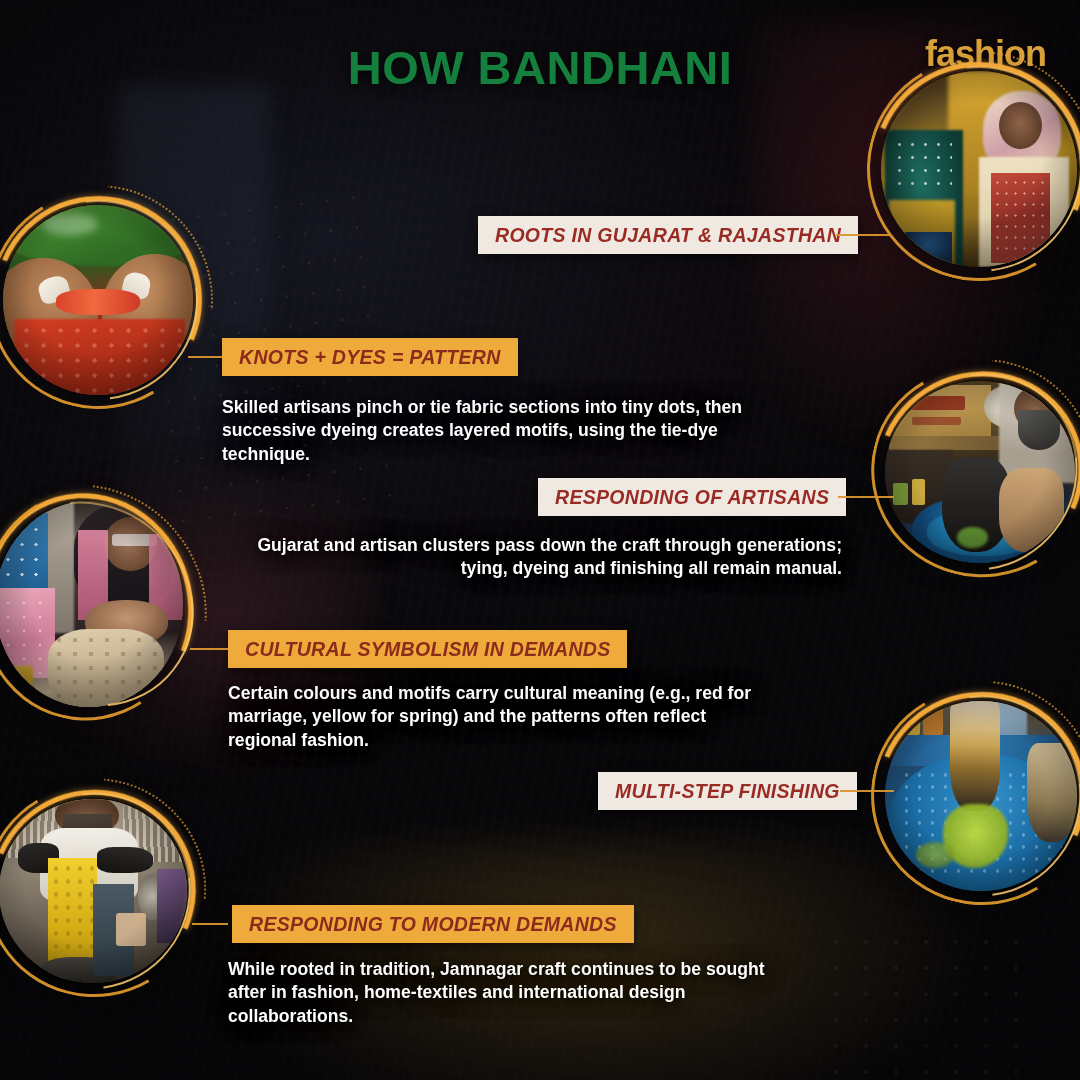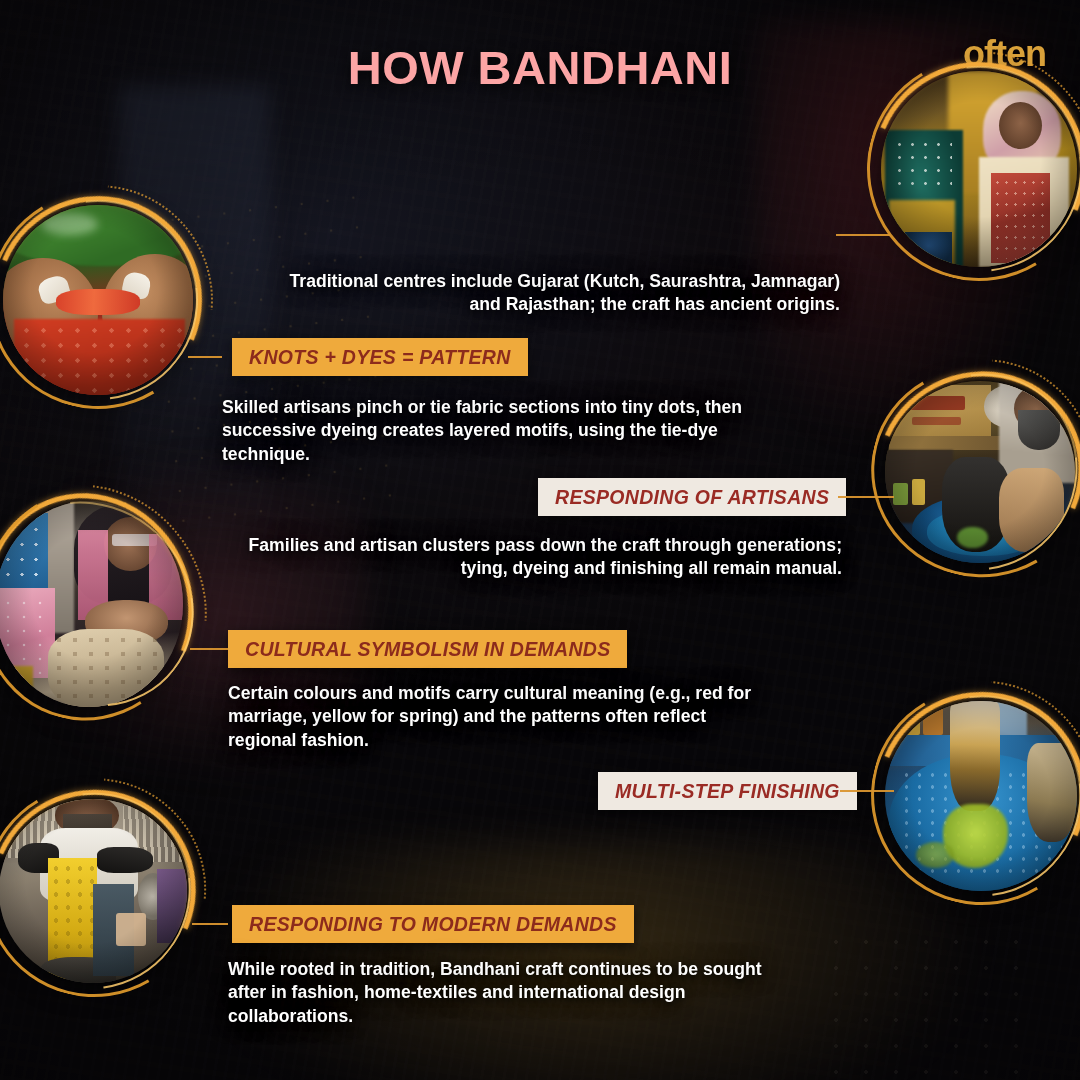--- a/index.html
+++ b/index.html
@@ -49,21 +49,21 @@
   .bg-vig { position:absolute; inset:0;
     background:radial-gradient(ellipse 85% 78% at 50% 48%, rgba(0,0,0,0) 40%, rgba(0,0,0,.5) 100%); }
   .bg-dim { position:absolute; inset:0; background:rgba(10,8,9,.3); }
 
   
   #content { position:absolute; inset:0; z-index:40; }
 
   
   .title {
     position:absolute; left:0; width:1080px; text-align:center;
-    color:#fca5a5;
+    color:#15803d;
     font-weight:bold; font-size:47px; line-height:1.18;
     letter-spacing:.5px;
     text-shadow:0 3px 14px rgba(0,0,0,.85);
   }
   .title .l1 { display:block; }
   .title .l2 { display:block; }
 
   
   .logo { position:absolute; right:34px; top:36px; text-align:right; }
   .logo-word {
@@ -147,21 +147,21 @@
   <div class="bg-dim"></div>
 </div>
 
 <div id="content">
 
   <div class="title" style="top:40px;">
     <span class="l1">HOW BANDHANI</span>
   </div>
 
   <div class="logo">
-    <div class="logo-word">often</div>
+    <div class="logo-word">fashion</div>
   </div>
 
   <div class="photo" style="left:872px; top:62px; width:214px; height:214px;">
     <div class="disc">
       <div style="inset:0; background:linear-gradient(170deg,#3a2a16 0%,#6d5524 22%,#b9901f 48%,#8a6a1e 72%,#2d2013 100%);"></div>
       <div style="left:34%; top:0; width:46%; height:62%; background:linear-gradient(180deg,#d9a932,#a87f22); filter:blur(2px);"></div>
       <div style="left:2%; top:30%; width:40%; height:70%; background:radial-gradient(ellipse at 45% 40%,#1f6f62,#0c3b34 70%); filter:blur(1px);"></div>
       <div style="left:6%; top:34%; width:30%; height:28%; background-image:radial-gradient(circle,rgba(235,240,235,.75) 1.3px,transparent 1.5px); background-size:13px 13px;"></div>
       <div style="left:4%; top:66%; width:34%; height:34%; background:linear-gradient(160deg,#caa22c,#8a6c18); filter:blur(1.5px);"></div>
       <div style="left:12%; top:82%; width:24%; height:18%; background:radial-gradient(ellipse at 50% 40%,#2a5e96,#12314f 70%);"></div>
@@ -171,22 +171,24 @@
       <div style="left:56%; top:52%; width:30%; height:46%; background:linear-gradient(165deg,#c24a3a,#8e2f26 50%,#b5453a); filter:blur(.6px);"></div>
       <div style="left:57%; top:54%; width:27%; height:42%; background-image:radial-gradient(circle,rgba(255,230,210,.5) 1.2px,transparent 1.4px); background-size:9px 11px;"></div>
       <div style="inset:0; background:radial-gradient(ellipse 70% 65% at 50% 45%,rgba(0,0,0,0) 45%,rgba(0,0,0,.5) 100%);"></div>
     </div>
     <div class="arc arcA"></div>
     <div class="arc arcB"></div>
     <div class="arc arcC"></div>
     <div class="arc arcD"></div>
   </div>
 
+  <div class="band cream" style="left:478px; top:216px;">
+    <span>ROOTS IN GUJARAT &amp; RAJASTHAN</span>
+  </div>
   <div class="conn" style="left:836px; top:234px; width:54px;"></div>
-  <div class="body-copy right" style="left:272px; top:270px; width:568px;">Traditional centres include Gujarat (Kutch, Saurashtra, Jamnagar) and Rajasthan; the craft has ancient origins.</div>
 
   <div class="photo" style="left:-6px; top:196px; width:208px; height:208px;">
     <div class="disc">
       <div style="inset:0; background:linear-gradient(175deg,#2c3a1a 0%,#3f7a2a 16%,#2b5a1e 30%,#8e2b1d 55%,#c0361f 78%,#7e2314 100%);"></div>
       <div style="left:-4%; top:-2%; width:108%; height:34%; background:linear-gradient(160deg,#4f9b38,#2f6b24 70%); border-radius:0 0 48% 52%; filter:blur(1.2px);"></div>
       <div style="left:20%; top:4%; width:30%; height:12%; background:rgba(225,245,215,.4); border-radius:50%; filter:blur(4px);"></div>
       <div style="left:-6%; top:28%; width:56%; height:54%; background:radial-gradient(ellipse at 60% 35%,#c08a5e,#8a5a36 72%); border-radius:48% 52% 46% 54%; filter:blur(.7px);"></div>
       <div style="left:52%; top:26%; width:54%; height:56%; background:radial-gradient(ellipse at 38% 35%,#c48f62,#8d5d38 72%); border-radius:52% 48% 54% 46%; filter:blur(.7px);"></div>
       <div style="left:19%; top:38%; width:16%; height:13%; background:linear-gradient(150deg,#f7f3ea,#ddd4c4); border-radius:42% 42% 30% 30%; transform:rotate(-16deg);"></div>
       <div style="left:63%; top:36%; width:14%; height:13%; background:linear-gradient(200deg,#f7f3ea,#ddd4c4); border-radius:42% 42% 30% 30%; transform:rotate(12deg);"></div>
@@ -194,21 +196,21 @@
       <div style="left:6%; top:60%; width:90%; height:46%; background:linear-gradient(172deg,#d23d22,#a32915 70%); filter:blur(.8px);"></div>
       <div style="left:8%; top:62%; width:86%; height:42%; background-image:radial-gradient(circle,rgba(255,180,150,.35) 2px,transparent 2.3px); background-size:17px 15px;"></div>
       <div style="inset:0; background:radial-gradient(ellipse 70% 68% at 48% 45%,rgba(0,0,0,0) 48%,rgba(0,0,0,.45) 100%);"></div>
     </div>
     <div class="arc arcA"></div>
     <div class="arc arcB"></div>
     <div class="arc arcC"></div>
     <div class="arc arcD"></div>
   </div>
 
-  <div class="band amber" style="left:232px; top:338px;">
+  <div class="band amber" style="left:222px; top:338px;">
     <span>KNOTS + DYES = PATTERN</span>
   </div>
   <div class="conn" style="left:188px; top:356px; width:34px;"></div>
   <div class="body-copy left" style="left:222px; top:396px; width:530px;">Skilled artisans pinch or tie fabric sections into tiny dots, then successive dyeing creates layered motifs, using the tie-dye technique.</div>
 
   <div class="photo" style="left:876px; top:372px; width:208px; height:200px;">
     <div class="disc">
       <div style="inset:0; background:linear-gradient(175deg,#4a3a20 0%,#6d5a2e 18%,#3b2f1c 42%,#1d2a3c 66%,#17436b 86%,#0d2438 100%);"></div>
       <div style="left:4%; top:2%; width:52%; height:30%; background:linear-gradient(170deg,#cfa95f,#9e7c3c); filter:blur(.6px);"></div>
       <div style="left:12%; top:8%; width:30%; height:8%; background:#8e2a1a; opacity:.85; border-radius:2px; filter:blur(.4px);"></div>
@@ -231,21 +233,21 @@
     <div class="arc arcA"></div>
     <div class="arc arcB"></div>
     <div class="arc arcC"></div>
     <div class="arc arcD"></div>
   </div>
 
   <div class="band cream" style="left:538px; top:478px;">
     <span>RESPONDING OF ARTISANS</span>
   </div>
   <div class="conn" style="left:838px; top:496px; width:56px;"></div>
-  <div class="body-copy right" style="left:248px; top:534px; width:594px;">Families and artisan clusters pass down the craft through generations; tying, dyeing and finishing all remain manual.</div>
+  <div class="body-copy right" style="left:248px; top:534px; width:594px;">Gujarat and artisan clusters pass down the craft through generations; tying, dyeing and finishing all remain manual.</div>
 
   <div class="photo" style="left:-14px; top:492px; width:206px; height:224px;">
     <div class="disc">
       <div style="inset:0; background:linear-gradient(175deg,#2a2420 0%,#6a625a 20%,#3a322c 44%,#2a2024 66%,#c9b79a 88%,#8d7d63 100%);"></div>
       <div style="left:22%; top:0; width:20%; height:64%; background:linear-gradient(180deg,#b7ada0,#7e766b); filter:blur(.8px);"></div>
       <div style="left:-6%; top:6%; width:34%; height:40%; background:linear-gradient(170deg,#3d8cc6,#1f5c8e); filter:blur(.7px);"></div>
       <div style="left:-4%; top:10%; width:28%; height:32%; background-image:radial-gradient(circle,rgba(240,248,255,.8) 1.5px,transparent 1.7px); background-size:14px 15px;"></div>
       <div style="left:-8%; top:42%; width:40%; height:44%; background:linear-gradient(165deg,#edaec0,#d07f9a 60%,#e7a2b4); filter:blur(.7px);"></div>
       <div style="left:-6%; top:46%; width:34%; height:38%; background-image:radial-gradient(circle,rgba(255,248,250,.55) 1.4px,transparent 1.6px); background-size:16px 14px;"></div>
       <div style="left:-10%; top:80%; width:30%; height:24%; background:linear-gradient(160deg,#e0b438,#a8841c); filter:blur(.9px);"></div>
@@ -321,15 +323,15 @@
     <div class="arc arcA"></div>
     <div class="arc arcB"></div>
     <div class="arc arcC"></div>
     <div class="arc arcD"></div>
   </div>
 
   <div class="band amber" style="left:232px; top:905px;">
     <span>RESPONDING TO MODERN DEMANDS</span>
   </div>
   <div class="conn" style="left:192px; top:923px; width:36px;"></div>
-  <div class="body-copy left" style="left:228px; top:958px; width:560px;">While rooted in tradition, Bandhani craft continues to be sought after in fashion, home-textiles and international design collaborations.</div>
+  <div class="body-copy left" style="left:228px; top:958px; width:560px;">While rooted in tradition, Jamnagar craft continues to be sought after in fashion, home-textiles and international design collaborations.</div>
 
 </div>
 
 </body></html>

